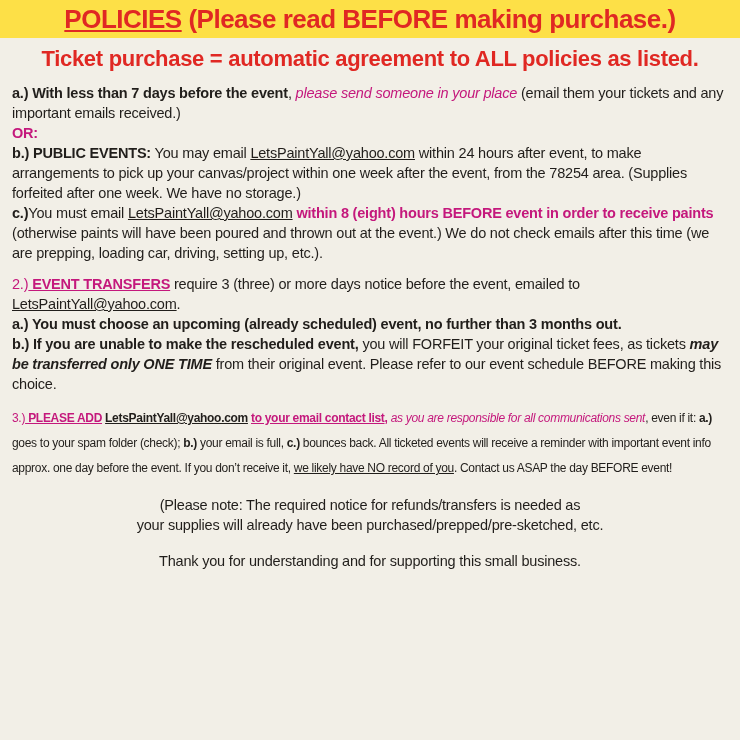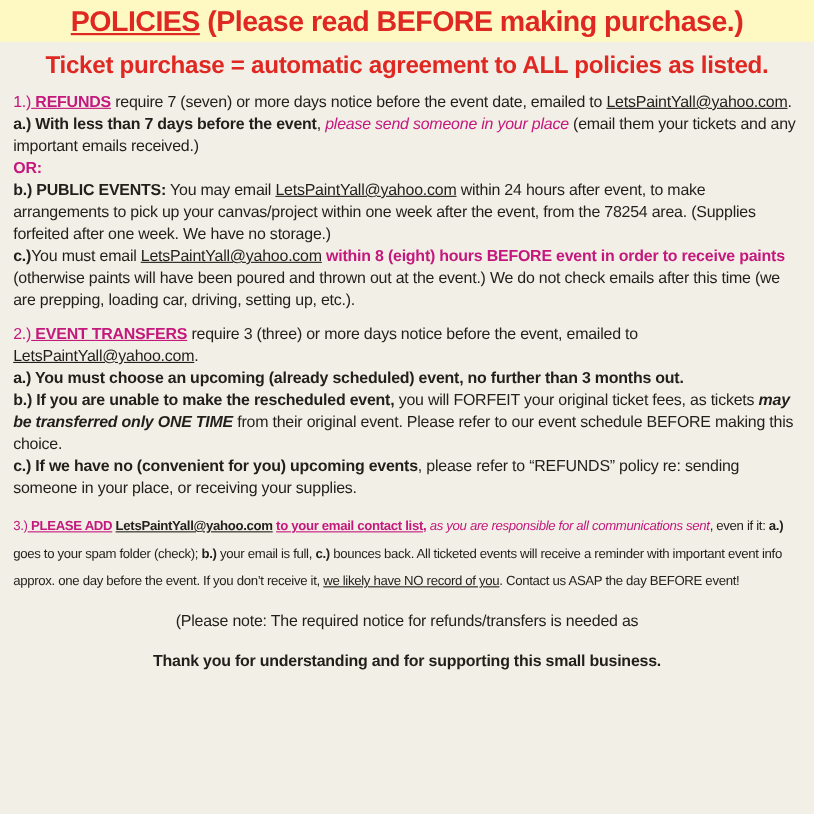--- a/index.html
+++ b/index.html
@@ -7,21 +7,21 @@
   .page {
     width: 740px;
     height: 740px;
     overflow: hidden;
     background: #F2EFE7;
     font-family: "Liberation Sans", sans-serif;
     color: #211E1B;
   }
   .banner {
     height: 38px;
-    background: #fef9c3;
+    background: #fde047;
     display: flex;
     align-items: center;
     justify-content: center;
   }
   .banner-title {
     color: #E02823;
     font-weight: 700;
     font-size: 26px;
     letter-spacing: -0.5px;
     white-space: nowrap;
@@ -49,21 +49,21 @@
   }
   .footer-note {
     margin-top: 14px;
     text-align: center;
     font-size: 14.5px;
     line-height: 20px;
   }
   .thanks {
     margin-top: 16px;
     text-align: center;
-    font-weight: 700;
+    font-weight: 400;
     font-size: 14.5px;
   }
   
   .r-n  { }
   .r-b  { font-weight: 700; }
   .r-bi { font-weight: 700; font-style: italic; }
   .r-u  { text-decoration: underline; }
   .r-bu { font-weight: 700; text-decoration: underline; }
   .r-p   { color: #C4187C; }
   .r-pb  { color: #C4187C; font-weight: 700; }
@@ -77,38 +77,37 @@
 
   <div class="banner">
     <div class="banner-title"><span class="r-u">POLICIES</span><span class="r-n"> (Please read BEFORE making purchase.)</span></div>
   </div>
 
   <div class="subtitle">Ticket purchase = automatic agreement to ALL policies as listed.</div>
 
   <div class="body">
 
     <div class="section">
-      <div><span class="r-p">1.)</span><span class="r-pbu"> REFUNDS</span><span class="r-n"> require 7 (seven) or more days notice before the event date, emailed to </span><span class="r-u">LetsPaintYall@yahoo.com</span><span class="r-n">.</span></div>
       <div><span class="r-b">a.) With less than 7 days before the event</span><span class="r-n">, </span><span class="r-pbi">please send someone in your place</span><span class="r-n"> (email them your tickets and any important emails received.)</span></div>
       <div><span class="r-pb">OR:</span></div>
       <div><span class="r-b">b.) PUBLIC EVENTS:</span><span class="r-n"> You may email </span><span class="r-u">LetsPaintYall@yahoo.com</span><span class="r-n"> within 24 hours after event, to make arrangements to pick up your canvas/project within one week after the event, from the 78254 area. (Supplies forfeited after one week. We have no storage.)</span></div>
       <div><span class="r-b">c.)</span><span class="r-n">You must email </span><span class="r-u">LetsPaintYall@yahoo.com</span><span class="r-n"> </span><span class="r-pb">within 8 (eight) hours BEFORE event in order to receive paints</span><span class="r-n"> (otherwise paints will have been poured and thrown out at the event.) We do not check emails after this time (we are prepping, loading car, driving, setting up, etc.).</span></div>
     </div>
 
     <div class="section">
       <div><span class="r-p">2.)</span><span class="r-pbu"> EVENT TRANSFERS</span><span class="r-n"> require 3 (three) or more days notice before the event, emailed to </span><span class="r-u">LetsPaintYall@yahoo.com</span><span class="r-n">.</span></div>
       <div><span class="r-b">a.) You must choose an upcoming (already scheduled) event, no further than 3 months out.</span></div>
       <div><span class="r-b">b.) If you are unable to make the rescheduled event,</span><span class="r-n"> you will FORFEIT your original ticket fees, as tickets </span><span class="r-bi">may be transferred only ONE TIME</span><span class="r-n"> from their original event. Please refer to our event schedule BEFORE making this choice.</span></div>
-      <div><span class="r-b">c.) If we have no (convenient for you) upcoming events</span><span class="r-n">, please refer to “REFUNDS” policy re: sending someone in your place, or receiving your supplies.</span></div>
     </div>
 
     <div class="section section-large">
       <div><span class="r-p">3.)</span><span class="r-pbu"> PLEASE ADD</span><span class="r-n"> </span><span class="r-bu">LetsPaintYall@yahoo.com</span><span class="r-n"> </span><span class="r-pbu">to your email contact list</span><span class="r-pb">,</span><span class="r-n"> </span><span class="r-pbi">as you are responsible for all communications sent</span><span class="r-n">, even if it: </span><span class="r-b">a.)</span><span class="r-n"> goes to your spam folder (check); </span><span class="r-b">b.)</span><span class="r-n"> your email is full, </span><span class="r-b">c.)</span><span class="r-n">  bounces back. All ticketed events will receive a reminder with important event info approx. one day before the event. If you don’t receive it, </span><span class="r-u">we likely have NO record of you</span><span class="r-n">. Contact us ASAP the day BEFORE event!</span></div>
     </div>
 
     <div class="footer-note">
         <div>(Please note: The required notice for refunds/transfers is needed as</div>
+        <div>your supplies will already have been purchased/prepped/pre-sketched, etc.</div>
       </div>
 
     <div class="thanks">Thank you for understanding and for supporting this small business.</div>
 
   </div>
 </div>
 
 </body></html>

